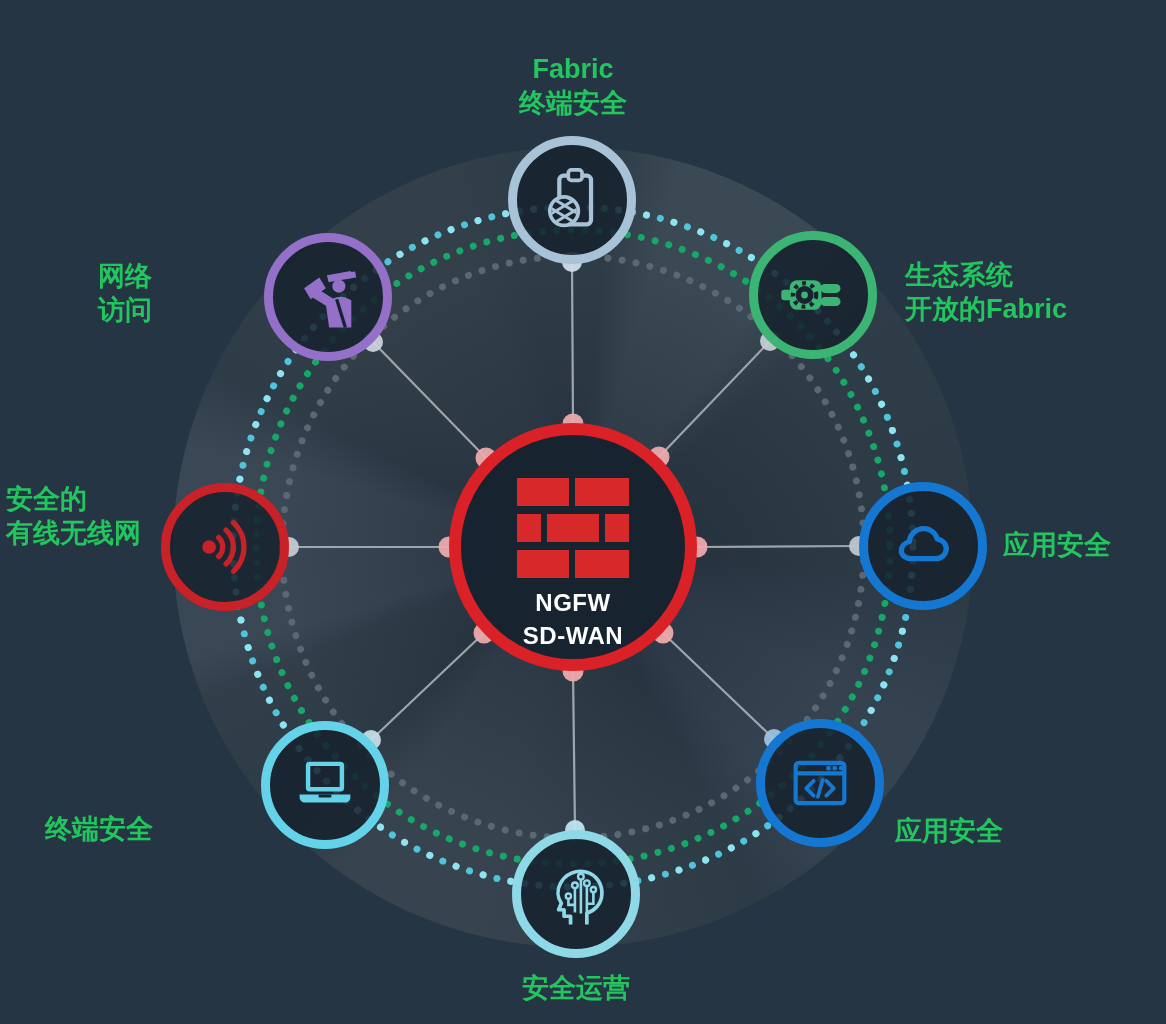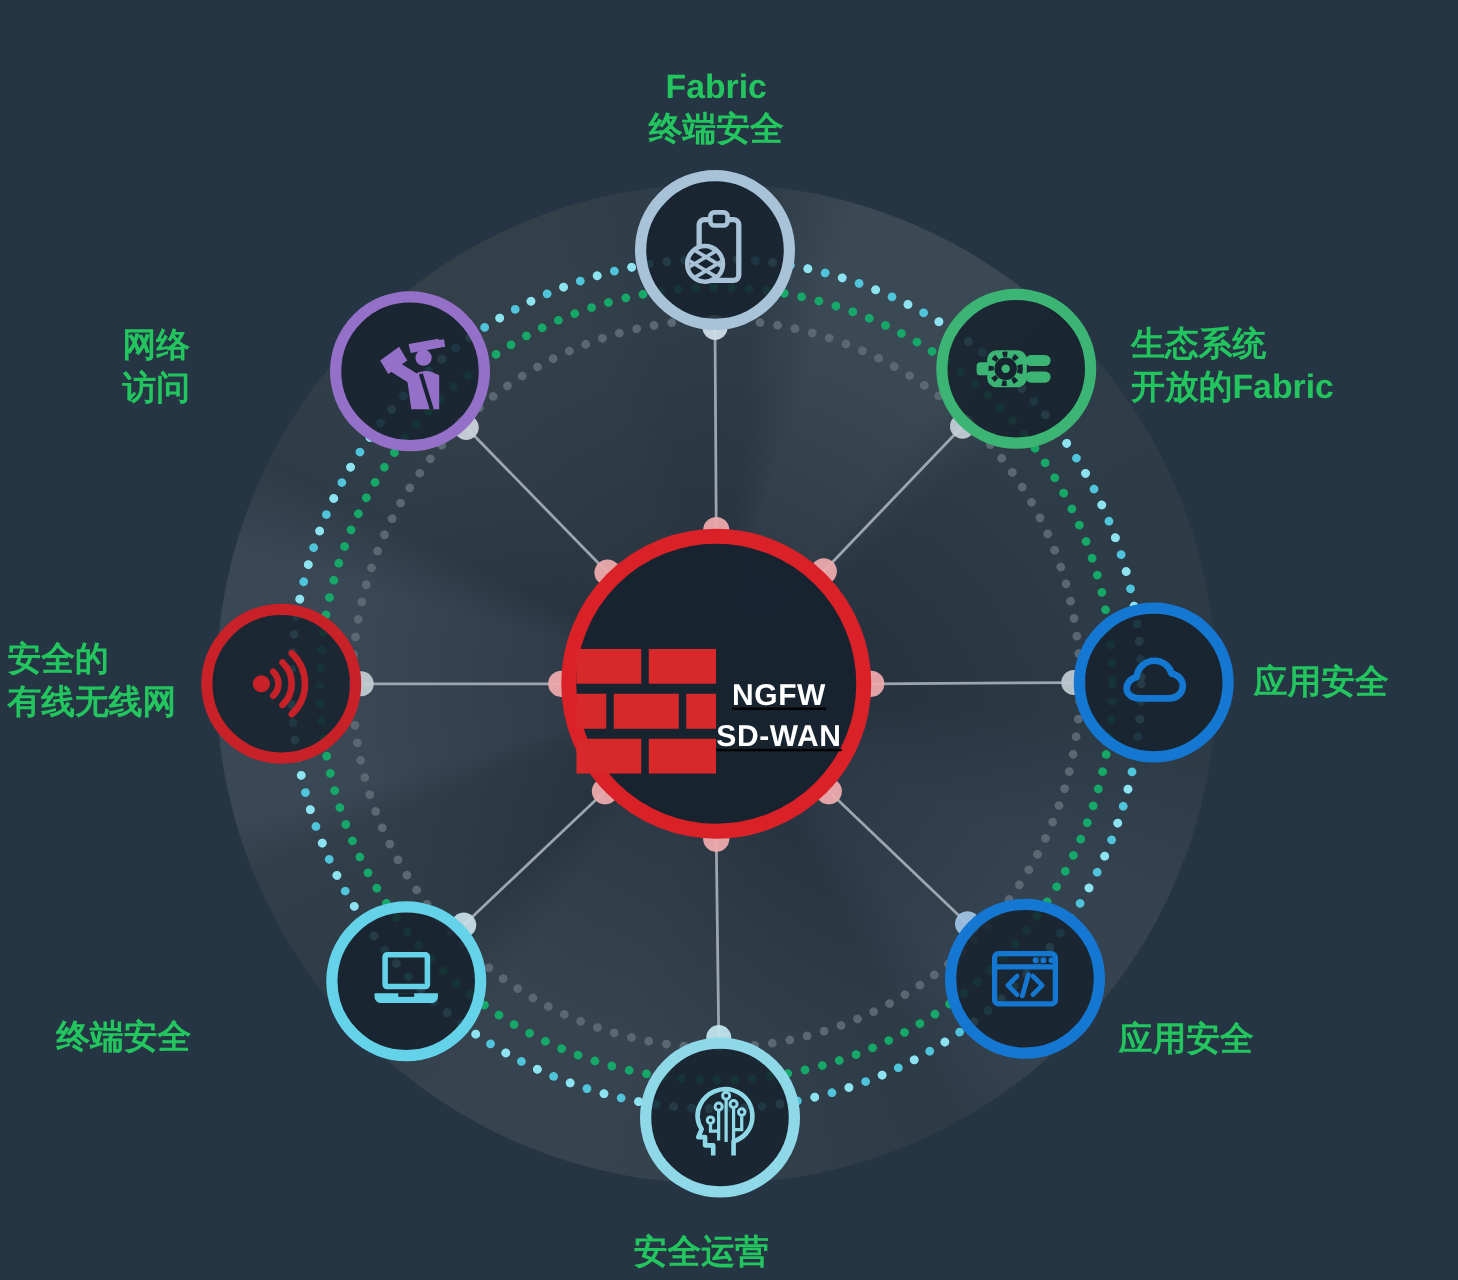--- a/index.html
+++ b/index.html
@@ -40,36 +40,36 @@
   .n-cloud  {border-color:#1478d2;}
   .n-appsec {border-color:#1478d2;}
   .n-secops {border-color:#8ed8e8;}
   .n-endpt  {border-color:#64d2e9;}
   .n-wlan   {border-color:#c92128;}
   .n-netacc {border-color:#9470c8;}
   
   .hub{
     position:absolute;left:449px;top:423px;width:248px;height:248px;border-radius:50%;
     box-sizing:border-box;border:12px solid #da2127;background:rgba(23,34,47,.96);
-    display:flex;flex-direction:row;align-items:center;padding-top:43px;text-decoration:underline;
+    display:flex;flex-direction:column;align-items:center;padding-top:43px;
   }
   .hub-text{color:#fff;font-weight:700;font-size:24px;line-height:33px;letter-spacing:.5px;text-align:center;margin-top:8px;}
   .hub-text span{display:block;}
   
   .lbl{position:absolute;color:#22c55e;font-weight:700;font-size:27px;line-height:34px;}
   .lbl span{display:block;}
   .lbl-c{text-align:center;}
   .lbl-r{}
   .lbl-fabric {left:423px;top:52px;width:300px;}
   .lbl-open   {left:905px;top:258px;width:260px;}
   .lbl-cloud  {left:1003px;top:528px;width:163px;}
   .lbl-appsec {left:895px;top:814px;width:220px;}
-  .lbl-secops {left:411px;top:971px;width:300px;margin-top:13px;}
+  .lbl-secops {left:426px;top:971px;width:300px;}
   .lbl-endpt  {left:45px;top:812px;width:200px;}
-  .lbl-wlan   {left:6px;top:510px;width:146px;}
+  .lbl-wlan   {left:6px;top:482px;width:146px;}
   .lbl-netacc {left:98px;top:259px;width:150px;}
 </style>
 </head>
 <body>
 
 <div class="stage">
 
   <div class="wheel"></div>
 
   <svg class="decor" width="1166" height="1024" viewBox="0 0 1166 1024">

